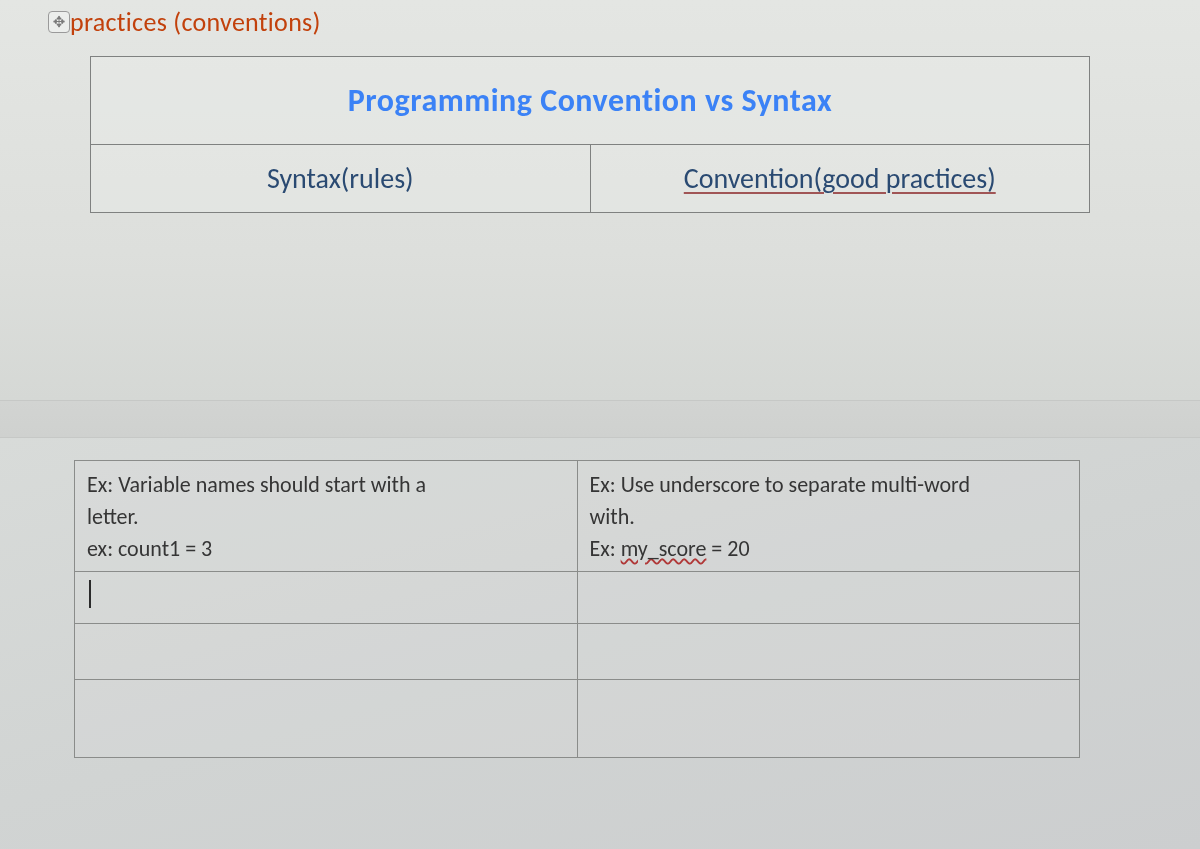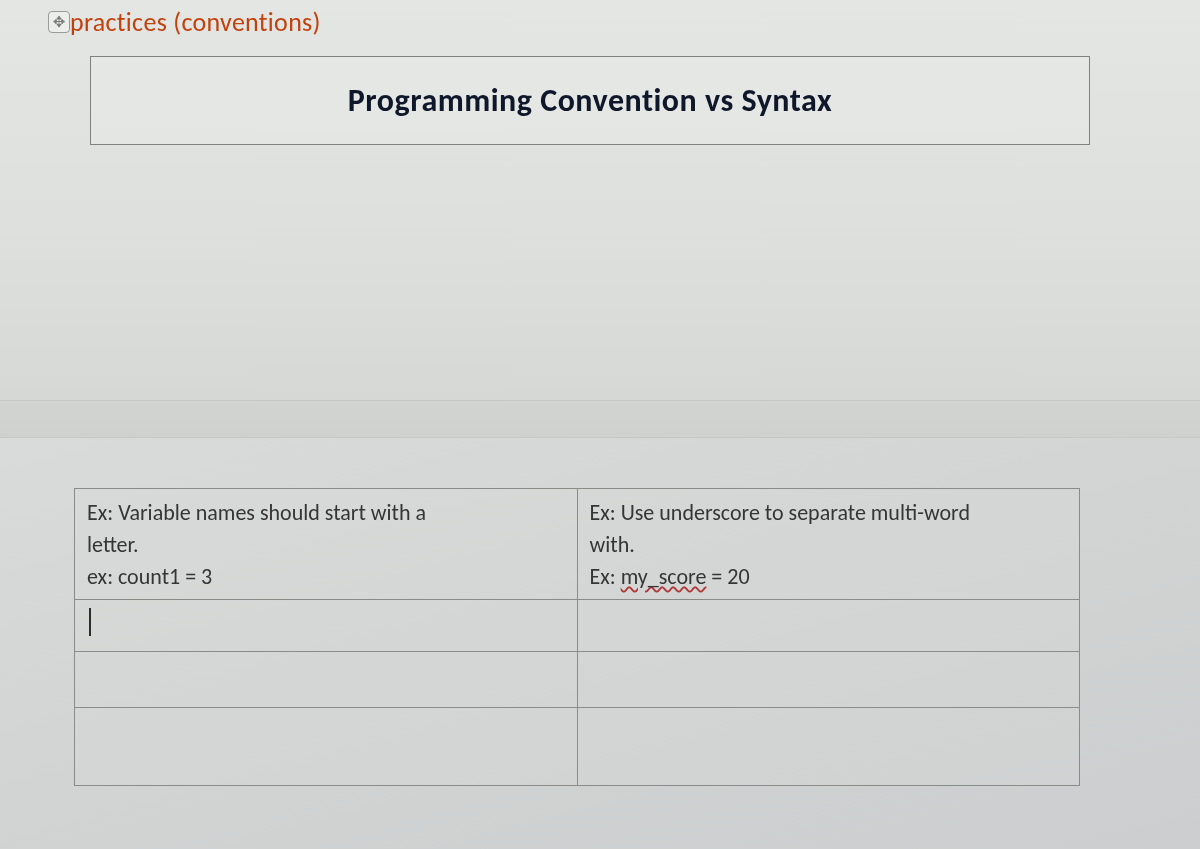--- a/index.html
+++ b/index.html
@@ -84,21 +84,21 @@
     border: 1.5px solid #7f8180;
     background: rgba(236,238,236,0.35);
   }
   .title-cell {
     height: 88px;
     text-align: center;
   }
   .title-text {
     font-size: 32px;
     font-weight: 700;
-    color: #0f172a;
+    color: #3b82f6;
     letter-spacing: 0.5px;
   }
   .header-cell {
     width: 50%;
     height: 68px;
     text-align: center;
   }
   .header-text {
     font-size: 28px;
     color: #2a4a72;
@@ -107,21 +107,21 @@
   .header-text.conv {
     text-decoration: underline;
     text-decoration-color: #a05555;
     text-decoration-thickness: 2px;
     text-underline-offset: 4px;
   }
 
   
   .lower-table {
     position: absolute;
-    top: 488px;
+    top: 460px;
     left: 74px;
     width: 1006px;
     border-collapse: collapse;
   }
   .lower-table td {
     border: 1.3px solid #8a8c8a;
     width: 50%;
     vertical-align: top;
     padding: 8px 10px 6px 12px;
     background: rgba(218,221,219,0.25);
@@ -164,20 +164,28 @@
   <span class="frag-text">practices (conventions)</span>
 </div>
 
 <table class="upper-table">
   <tbody>
       <tr>
     <td class="title-cell" colspan="2">
       <span class="title-text">Programming Convention vs Syntax</span>
     </td>
   </tr>
+  <tr>
+    <td class="header-cell">
+      <span class="header-text">Syntax(rules)</span>
+    </td>
+    <td class="header-cell">
+      <span class="header-text conv">Convention(good practices)</span>
+    </td>
+  </tr>
 </tbody>
   </table>
 
 <table class="lower-table">
   <tbody>
       <tr class="content-row">
     <td>
       <span class="cell-line">Ex: Variable names should start with a</span>
       <span class="cell-line">letter.</span>
       <span class="cell-line">ex: count1 = 3</span>

